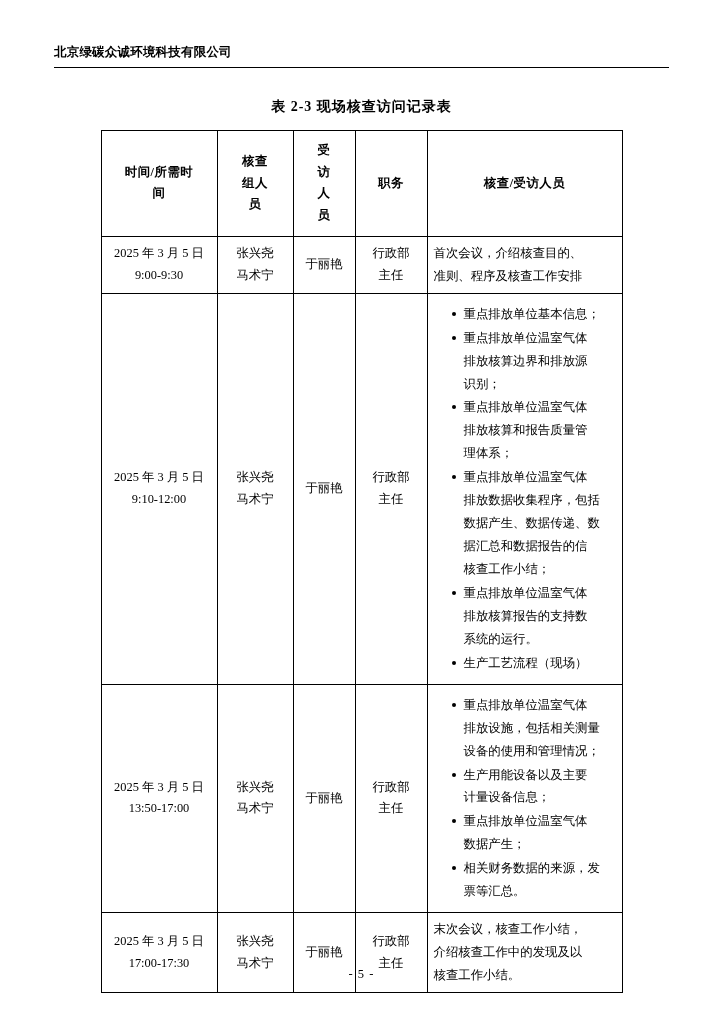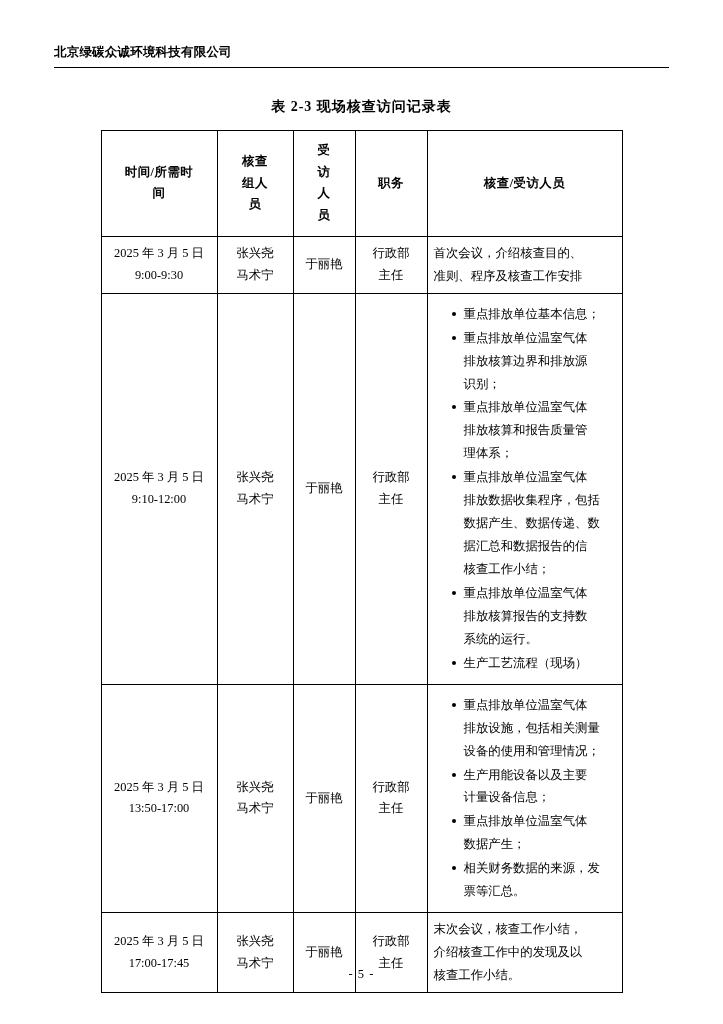--- a/index.html
+++ b/index.html
@@ -266,21 +266,21 @@
               <li>
                 <span class="stack-line">相关财务数据的来源，发</span>
                 <span class="stack-line">票等汇总。</span>
               </li>
             </ul>
           </td>
         </tr>
         <tr>
           <td class="c-center">
             <span class="stack-line">2025 年 3 月 5 日</span>
-            <span class="stack-line">17:00-17:45</span>
+            <span class="stack-line">17:00-17:30</span>
           </td>
           <td class="c-center">
             <span class="stack-line">张兴尧</span>
             <span class="stack-line">马术宁</span>
           </td>
           <td class="c-center">
             <span class="stack-line">于丽艳</span>
           </td>
           <td class="c-center">
             <span class="stack-line">行政部</span>

